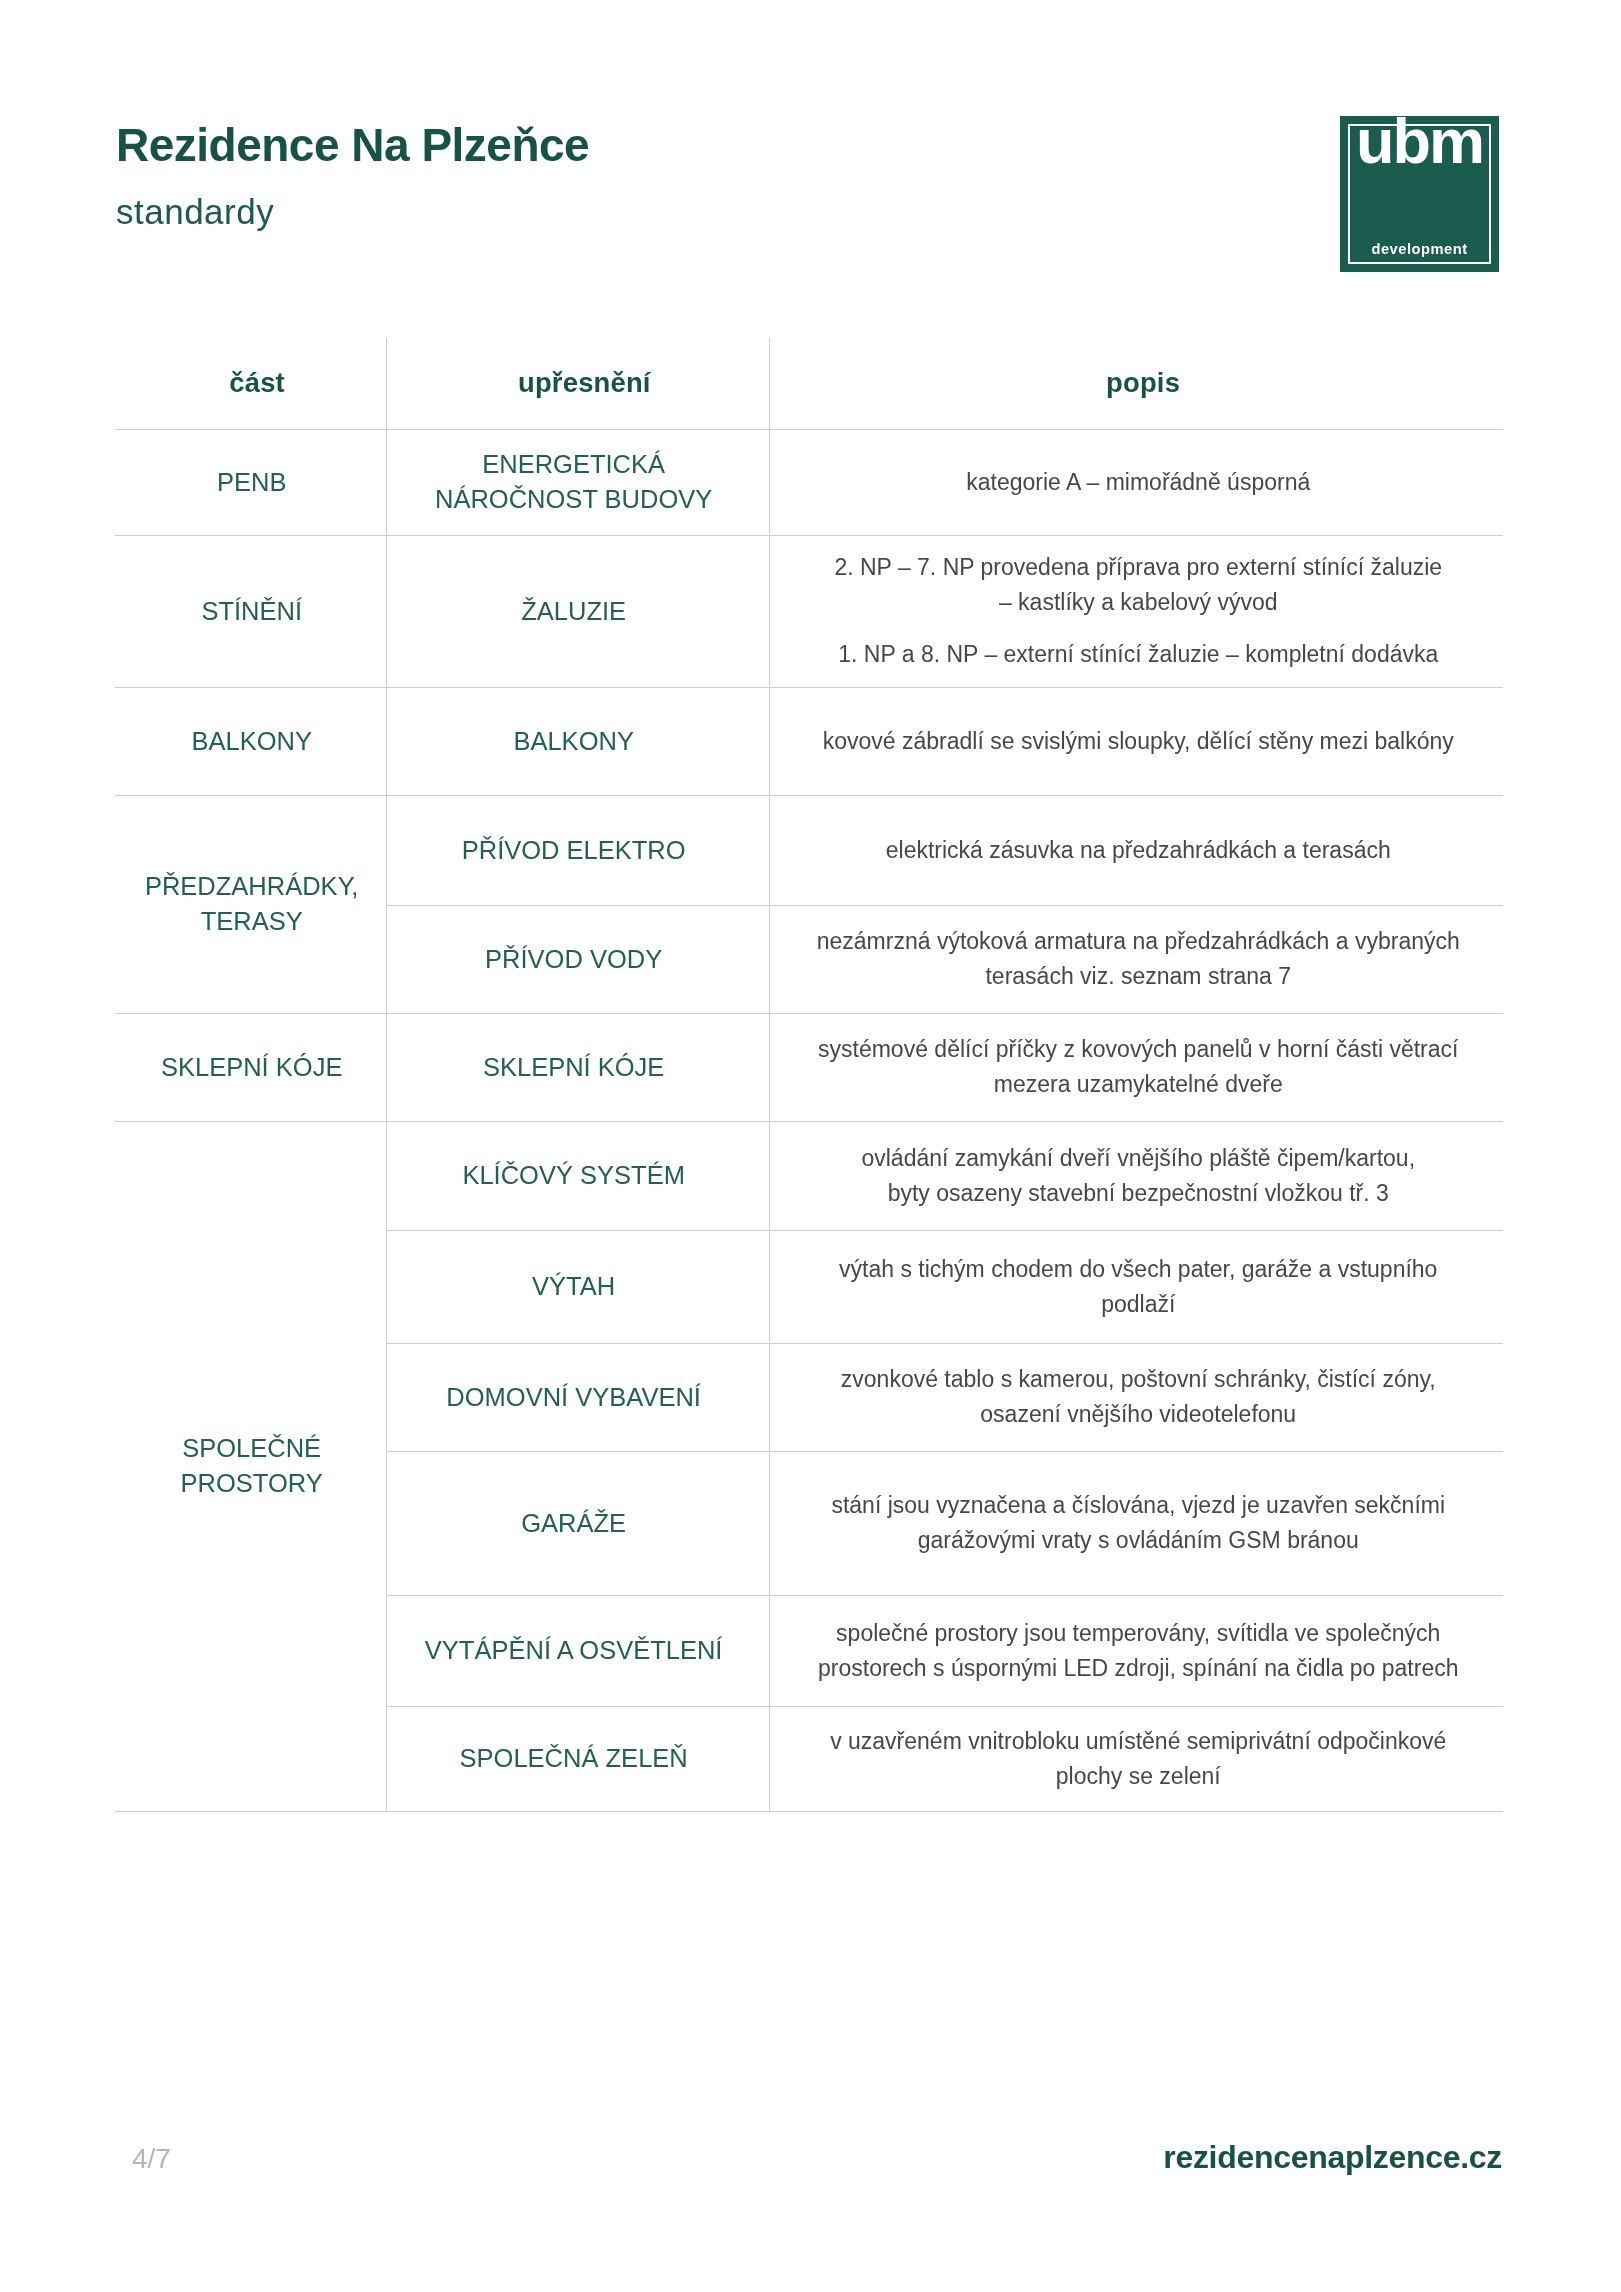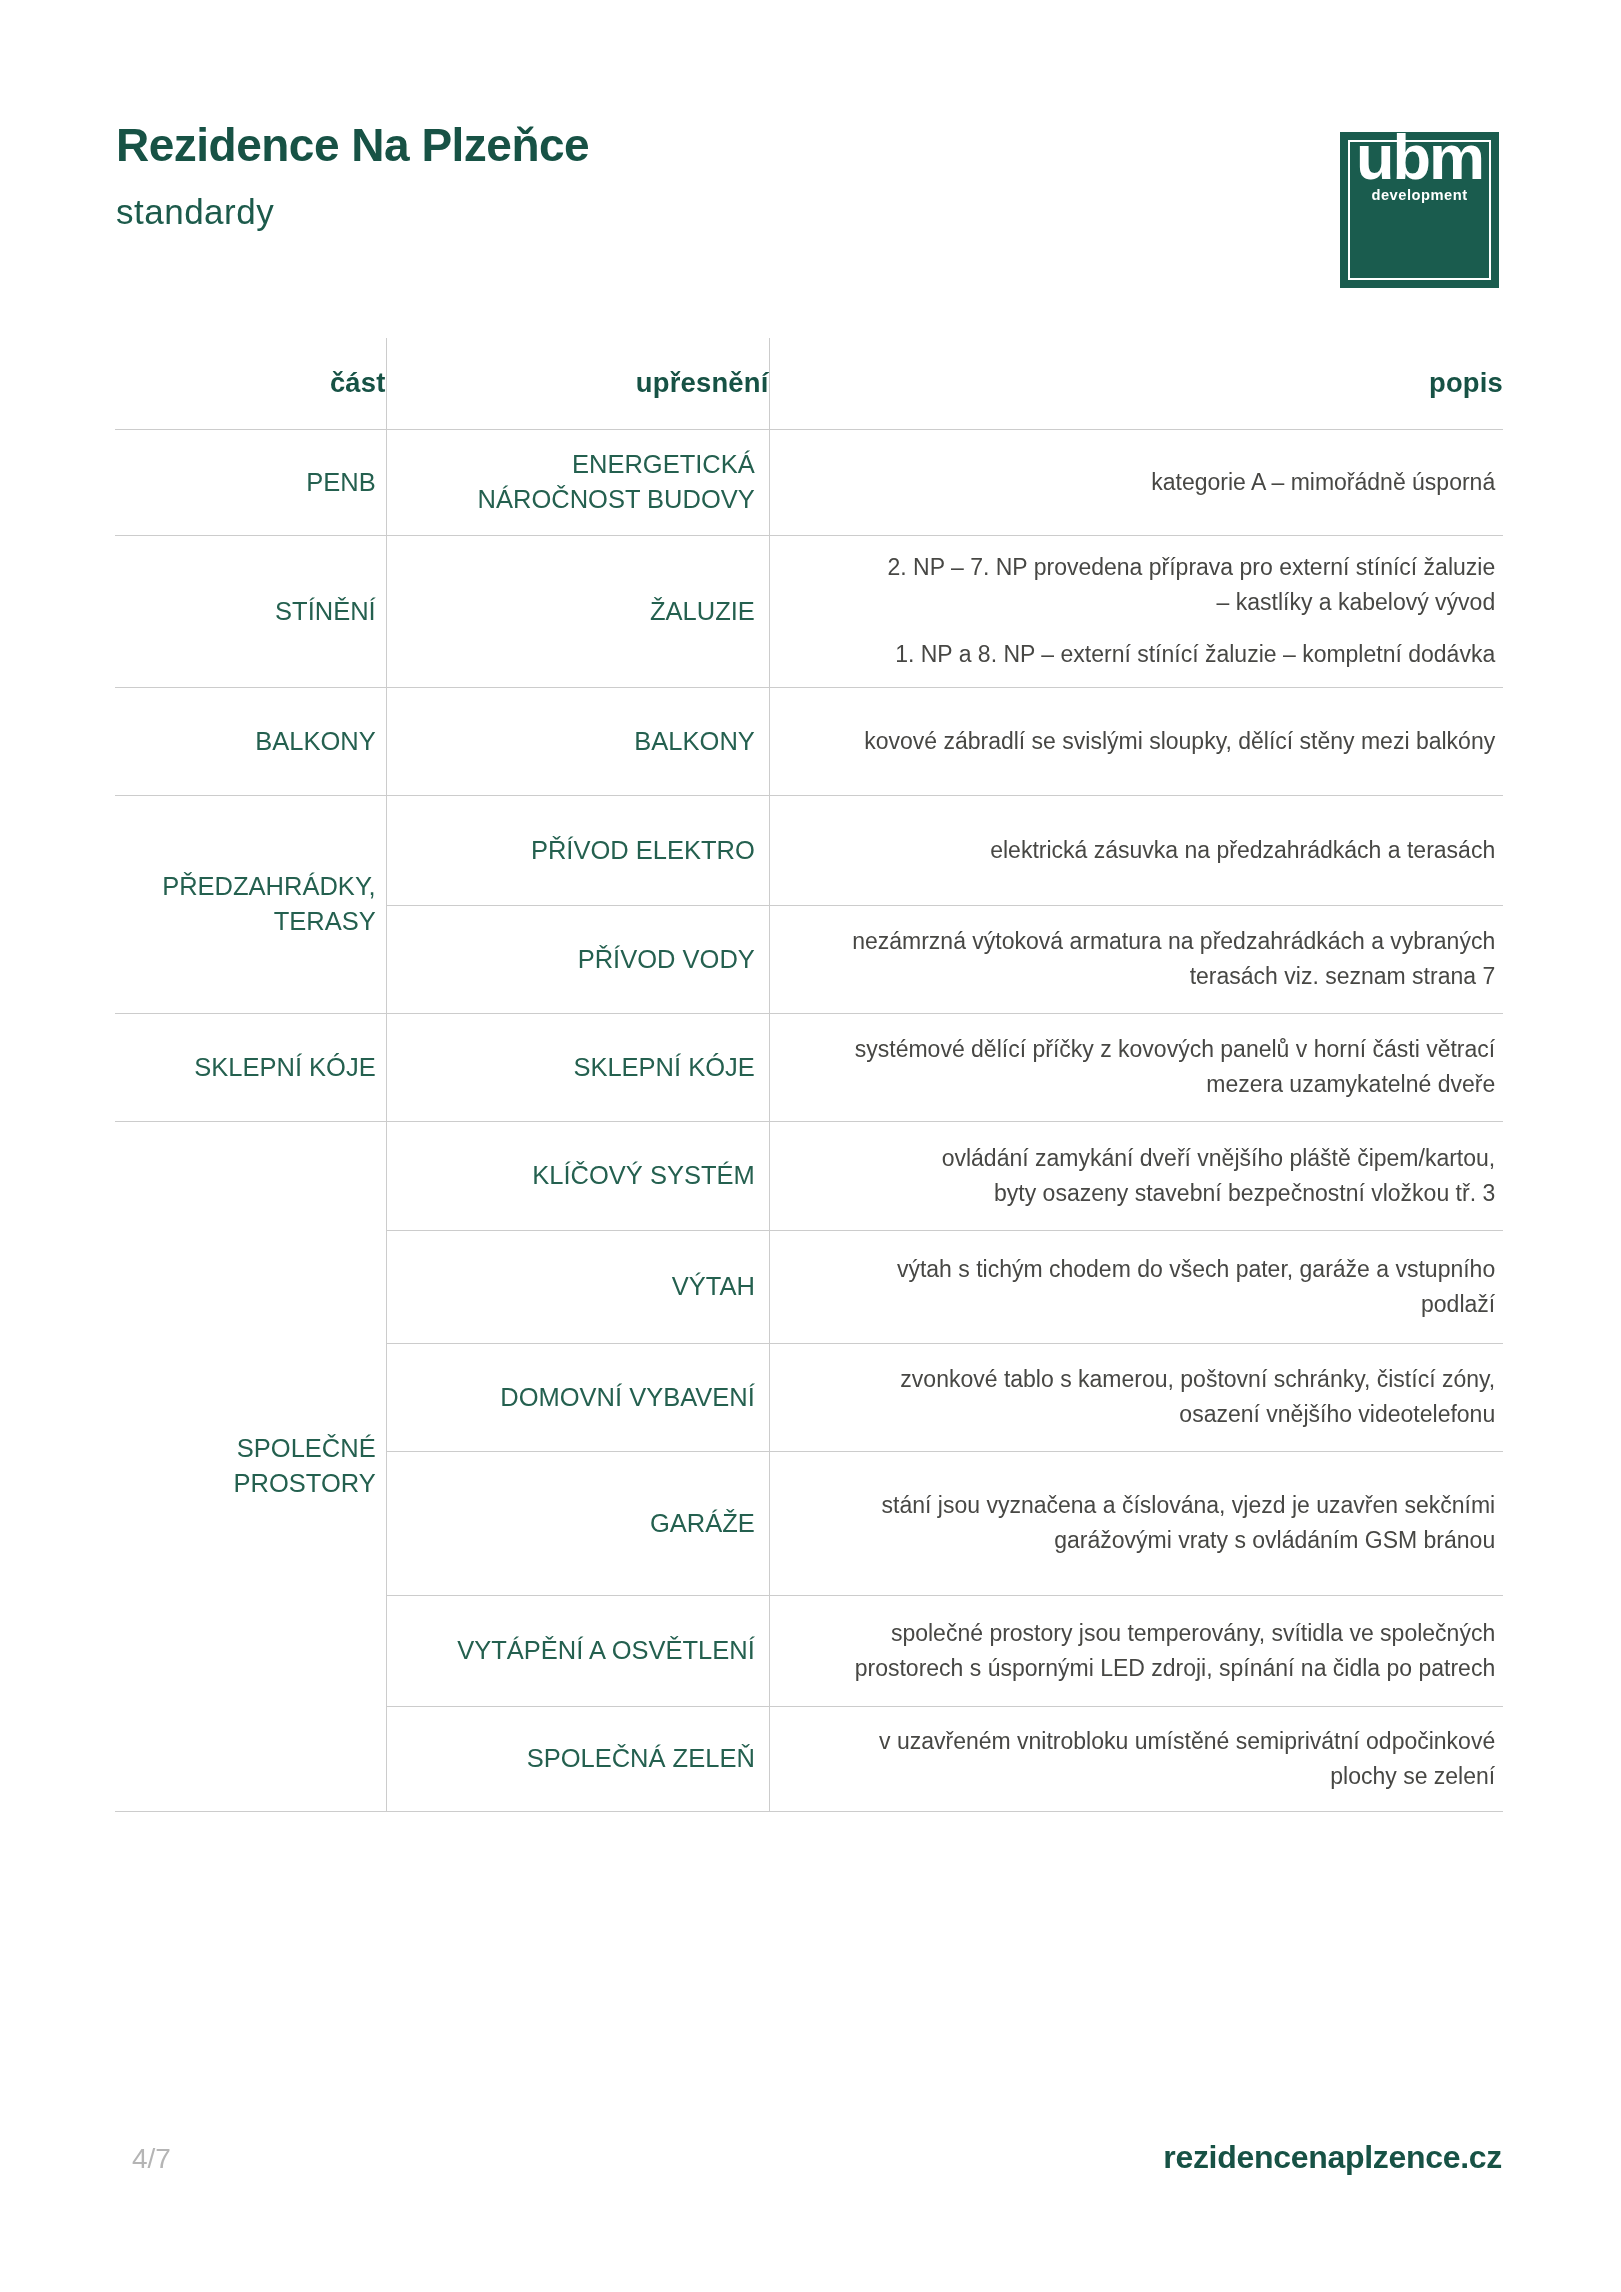--- a/index.html
+++ b/index.html
@@ -32,23 +32,22 @@
     color:#1c5a4b;
     font-size:35px;font-weight:300;
     margin-top:21.6px;letter-spacing:0.5px;
   }
 
   
   .logo{
     position:absolute;left:1340px;top:116px;
     width:159px;height:156px;
     background:var(--logo-green);
-    display:flex;flex-direction:column;align-items:center;justify-content:flex-start;
+    display:flex;flex-direction:column;align-items:center;justify-content:space-between;
     padding-bottom:14.7px;
-    margin-top:16px;
   }
   .logo-frame{
     position:absolute;inset:7.8px;
     border:2px solid #ffffff;
     pointer-events:none;
   }
   .logo-brand{
     color:#ffffff;font-size:63px;font-weight:700;
     line-height:0.82;letter-spacing:-2px;
   }
@@ -58,21 +57,21 @@
   }
 
   
   table.standards{
     position:absolute;left:115px;top:338px;
     width:1388px;
     border-collapse:collapse;table-layout:fixed;
     border-bottom:1px solid var(--line-gray);
   }
   col.c1{width:271px;} col.c2{width:383px;} col.c3{width:734px;}
-  th,td{vertical-align:middle;text-align:right;}
+  th,td{vertical-align:middle;text-align:center;}
   thead th{
     height:91px;
     color:var(--brand-green);
     font-size:27.4px;font-weight:700;
     padding-left:13.7px;letter-spacing:0.2px;
   }
   th.col-upresneni,td.upresneni{border-left:1px solid var(--line-gray);}
   th.col-popis,td.popis{border-left:1px solid var(--line-gray);}
   tr.group-start td{border-top:1px solid var(--line-gray);}
   tr.subrow td{border-top:1px solid var(--line-gray);}

